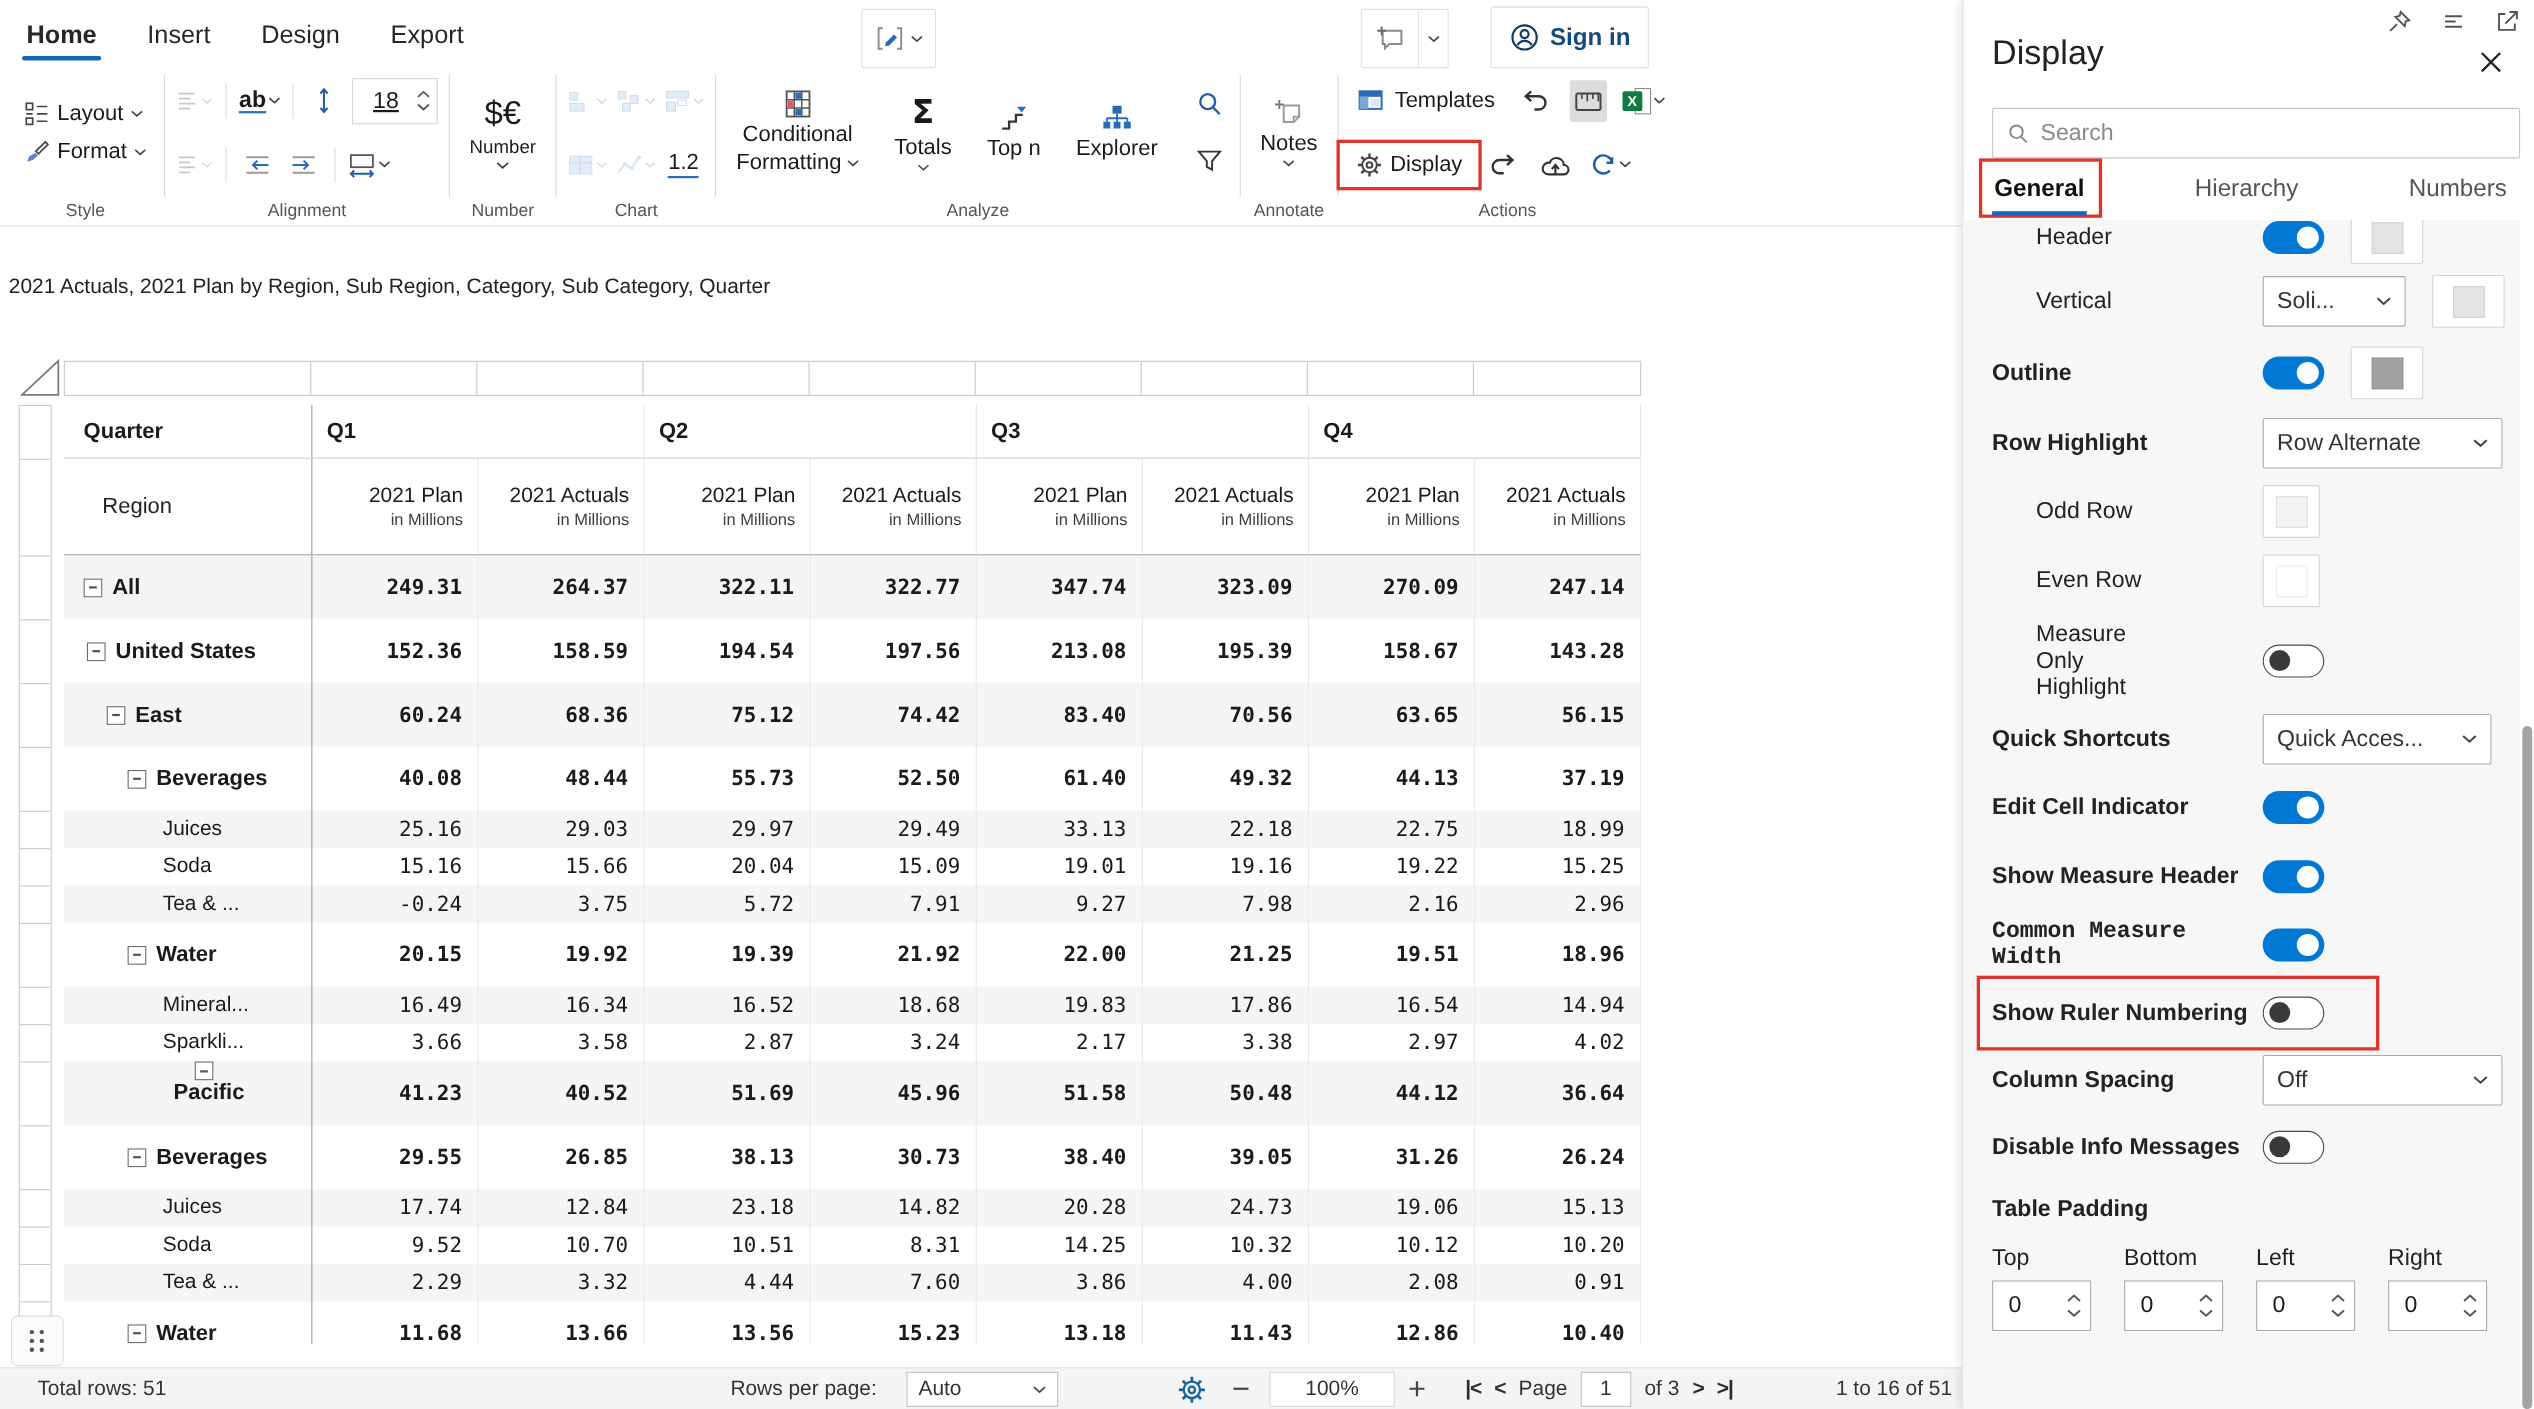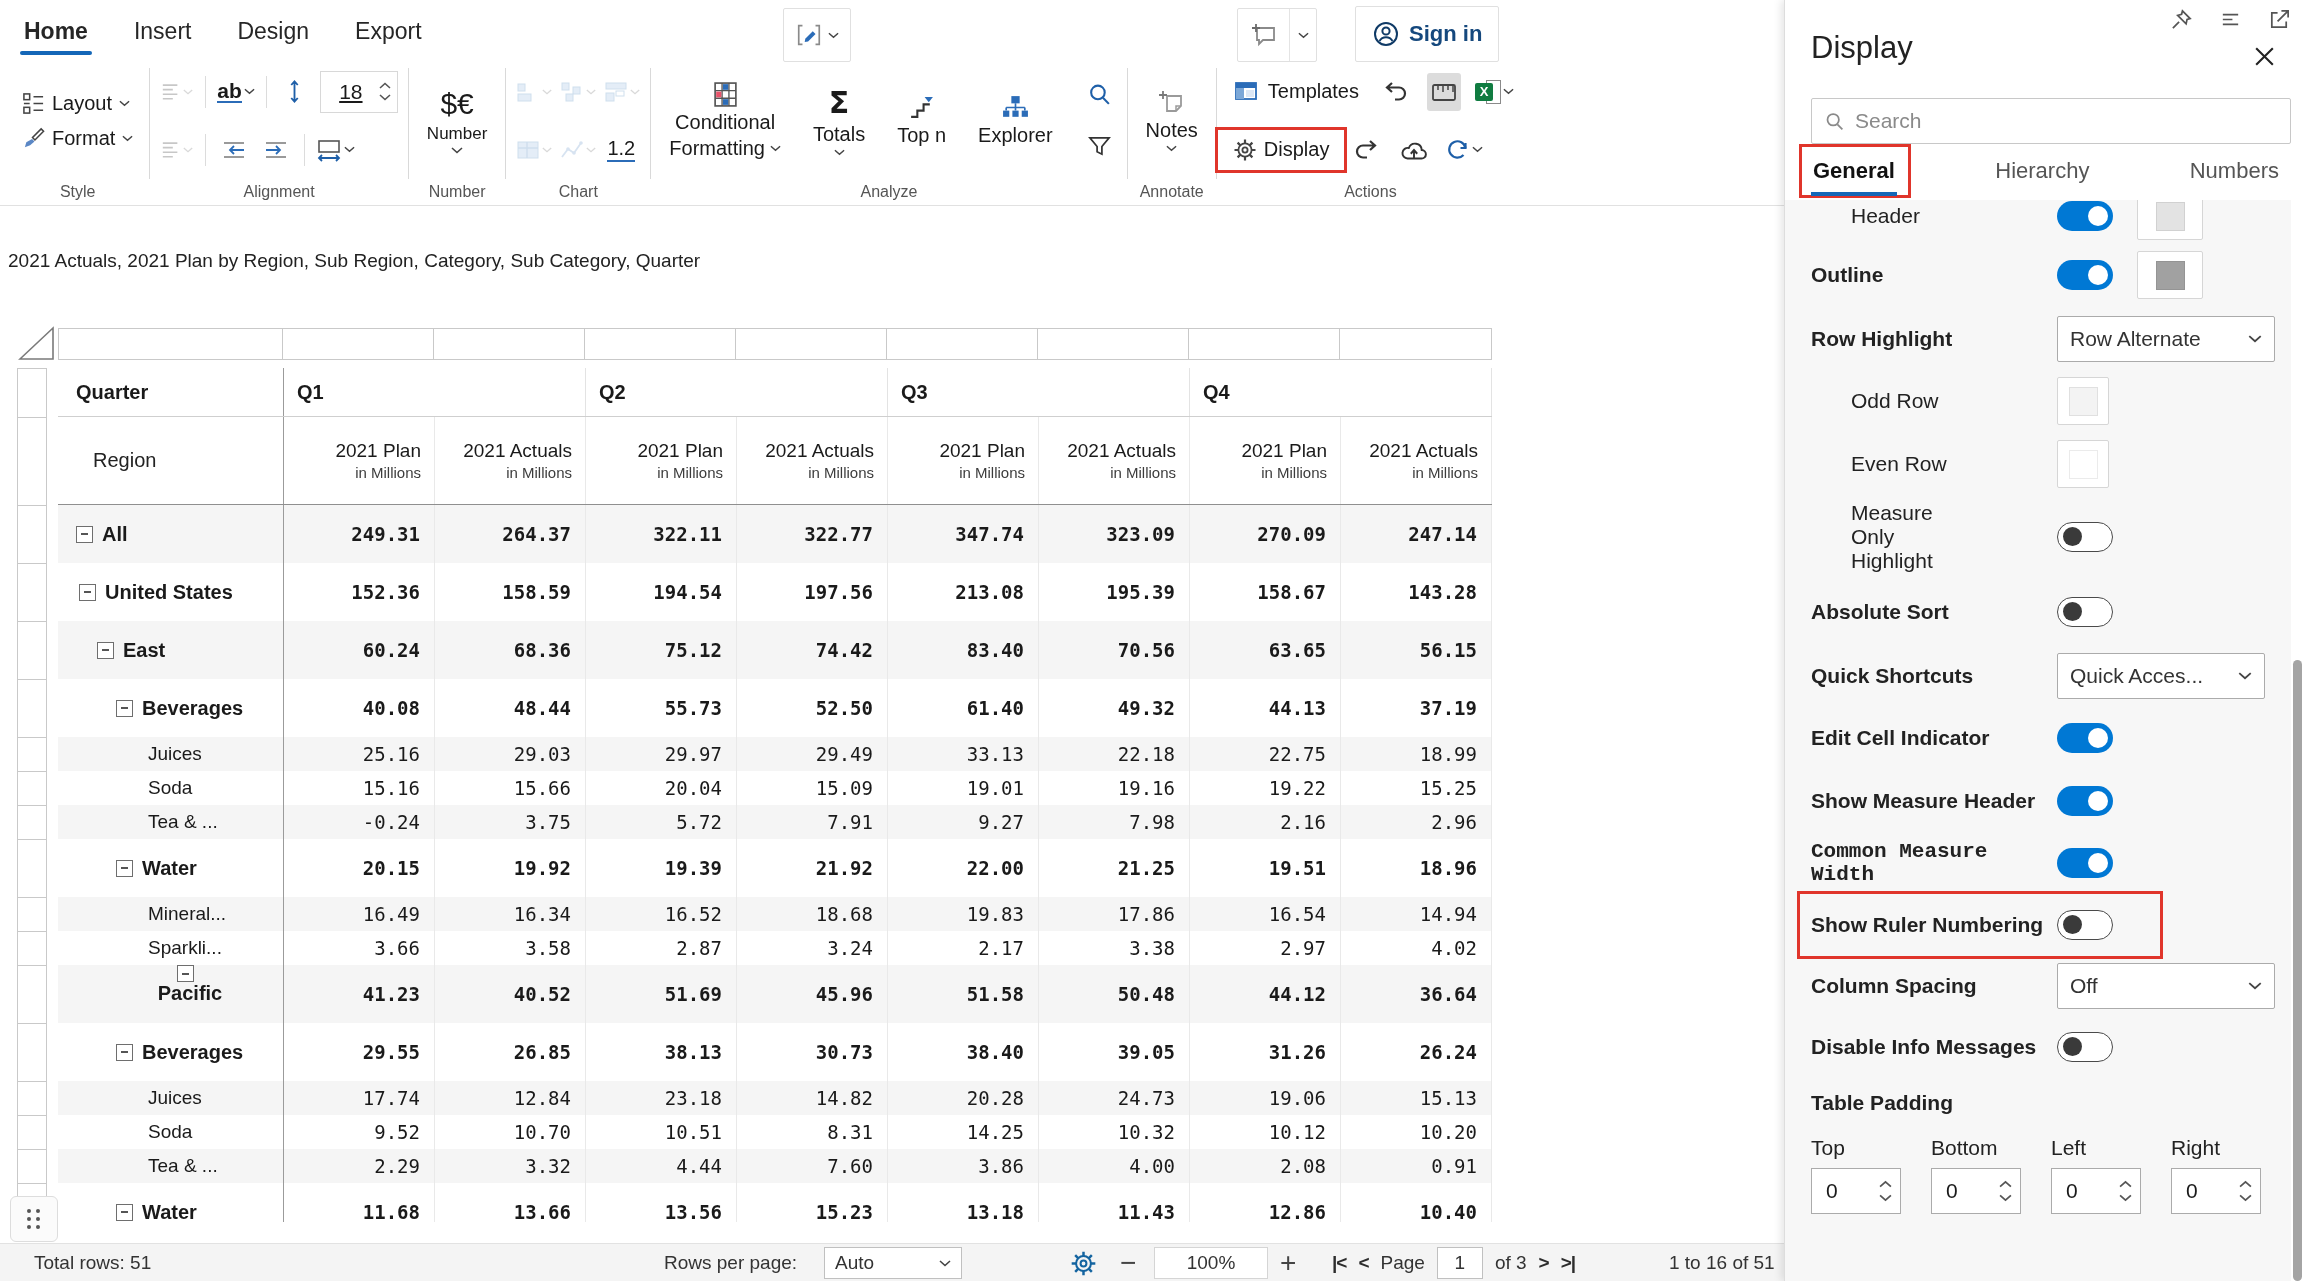--- a/index.html
+++ b/index.html
@@ -1005,20 +1005,34 @@
           <span class="plabel">Header</span>
           <span class="ctrl">
             <span class="toggle on">
               <i></i>
             </span>
             <span class="swatchbox">
               <i style="background: rgb(227, 227, 227);"></i>
             </span>
           </span>
         </div>
+        <div class="prow indent" style="height: 64px;">
+          <span class="plabel">Vertical</span>
+          <span class="ctrl">
+            <span class="pselect" style="width: 130px;">
+              <span>Soli...</span>
+              <svg width="14" height="8" class="chev">
+                <use href="#sy-chev"></use>
+              </svg>
+            </span>
+            <span class="swatchbox">
+              <i style="background: rgb(227, 227, 227);"></i>
+            </span>
+          </span>
+        </div>
         <div class="prow bold" style="height: 66px;">
           <span class="plabel">Outline</span>
           <span class="ctrl">
             <span class="toggle on">
               <i></i>
             </span>
             <span class="swatchbox">
               <i style="background: rgb(161, 161, 161);"></i>
             </span>
           </span>
@@ -1045,28 +1059,20 @@
         <div class="prow indent" style="height: 64px;">
           <span class="plabel">Even Row</span>
           <span class="ctrl">
             <span class="swatchbox small">
               <i style="background: rgb(255, 255, 255);"></i>
             </span>
           </span>
         </div>
         <div class="prow indent" style="height: 82px;">
           <span class="plabel" style="width: 246px; padding-right: 96px; box-sizing: border-box;">Measure Only Highlight</span>
-          <span class="ctrl">
-            <span class="toggle off">
-              <i></i>
-            </span>
-          </span>
-        </div>
-        <div class="prow bold" style="height: 68px;">
-          <span class="plabel">Absolute Sort</span>
           <span class="ctrl">
             <span class="toggle off">
               <i></i>
             </span>
           </span>
         </div>
         <div class="prow bold" style="height: 60px;">
           <span class="plabel">Quick Shortcuts</span>
           <span class="ctrl">
             <span class="pselect" style="width: 208px;">

